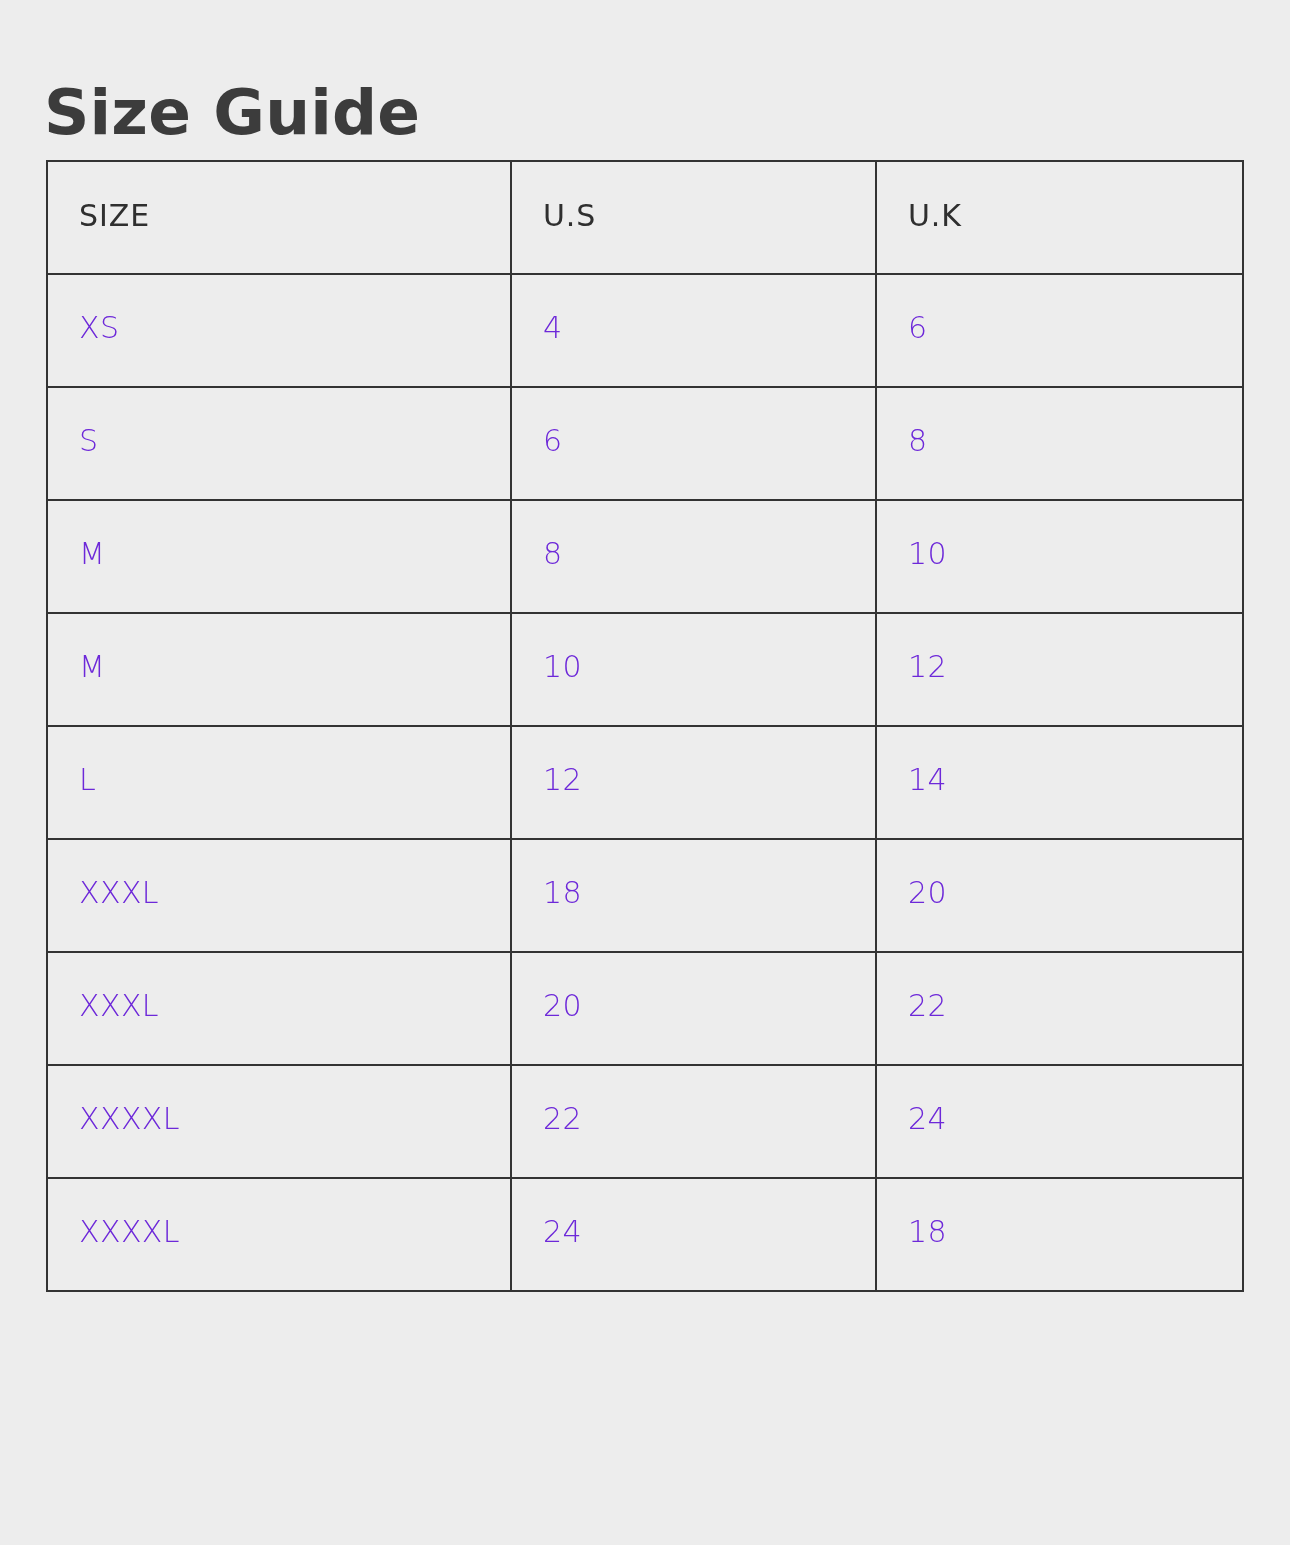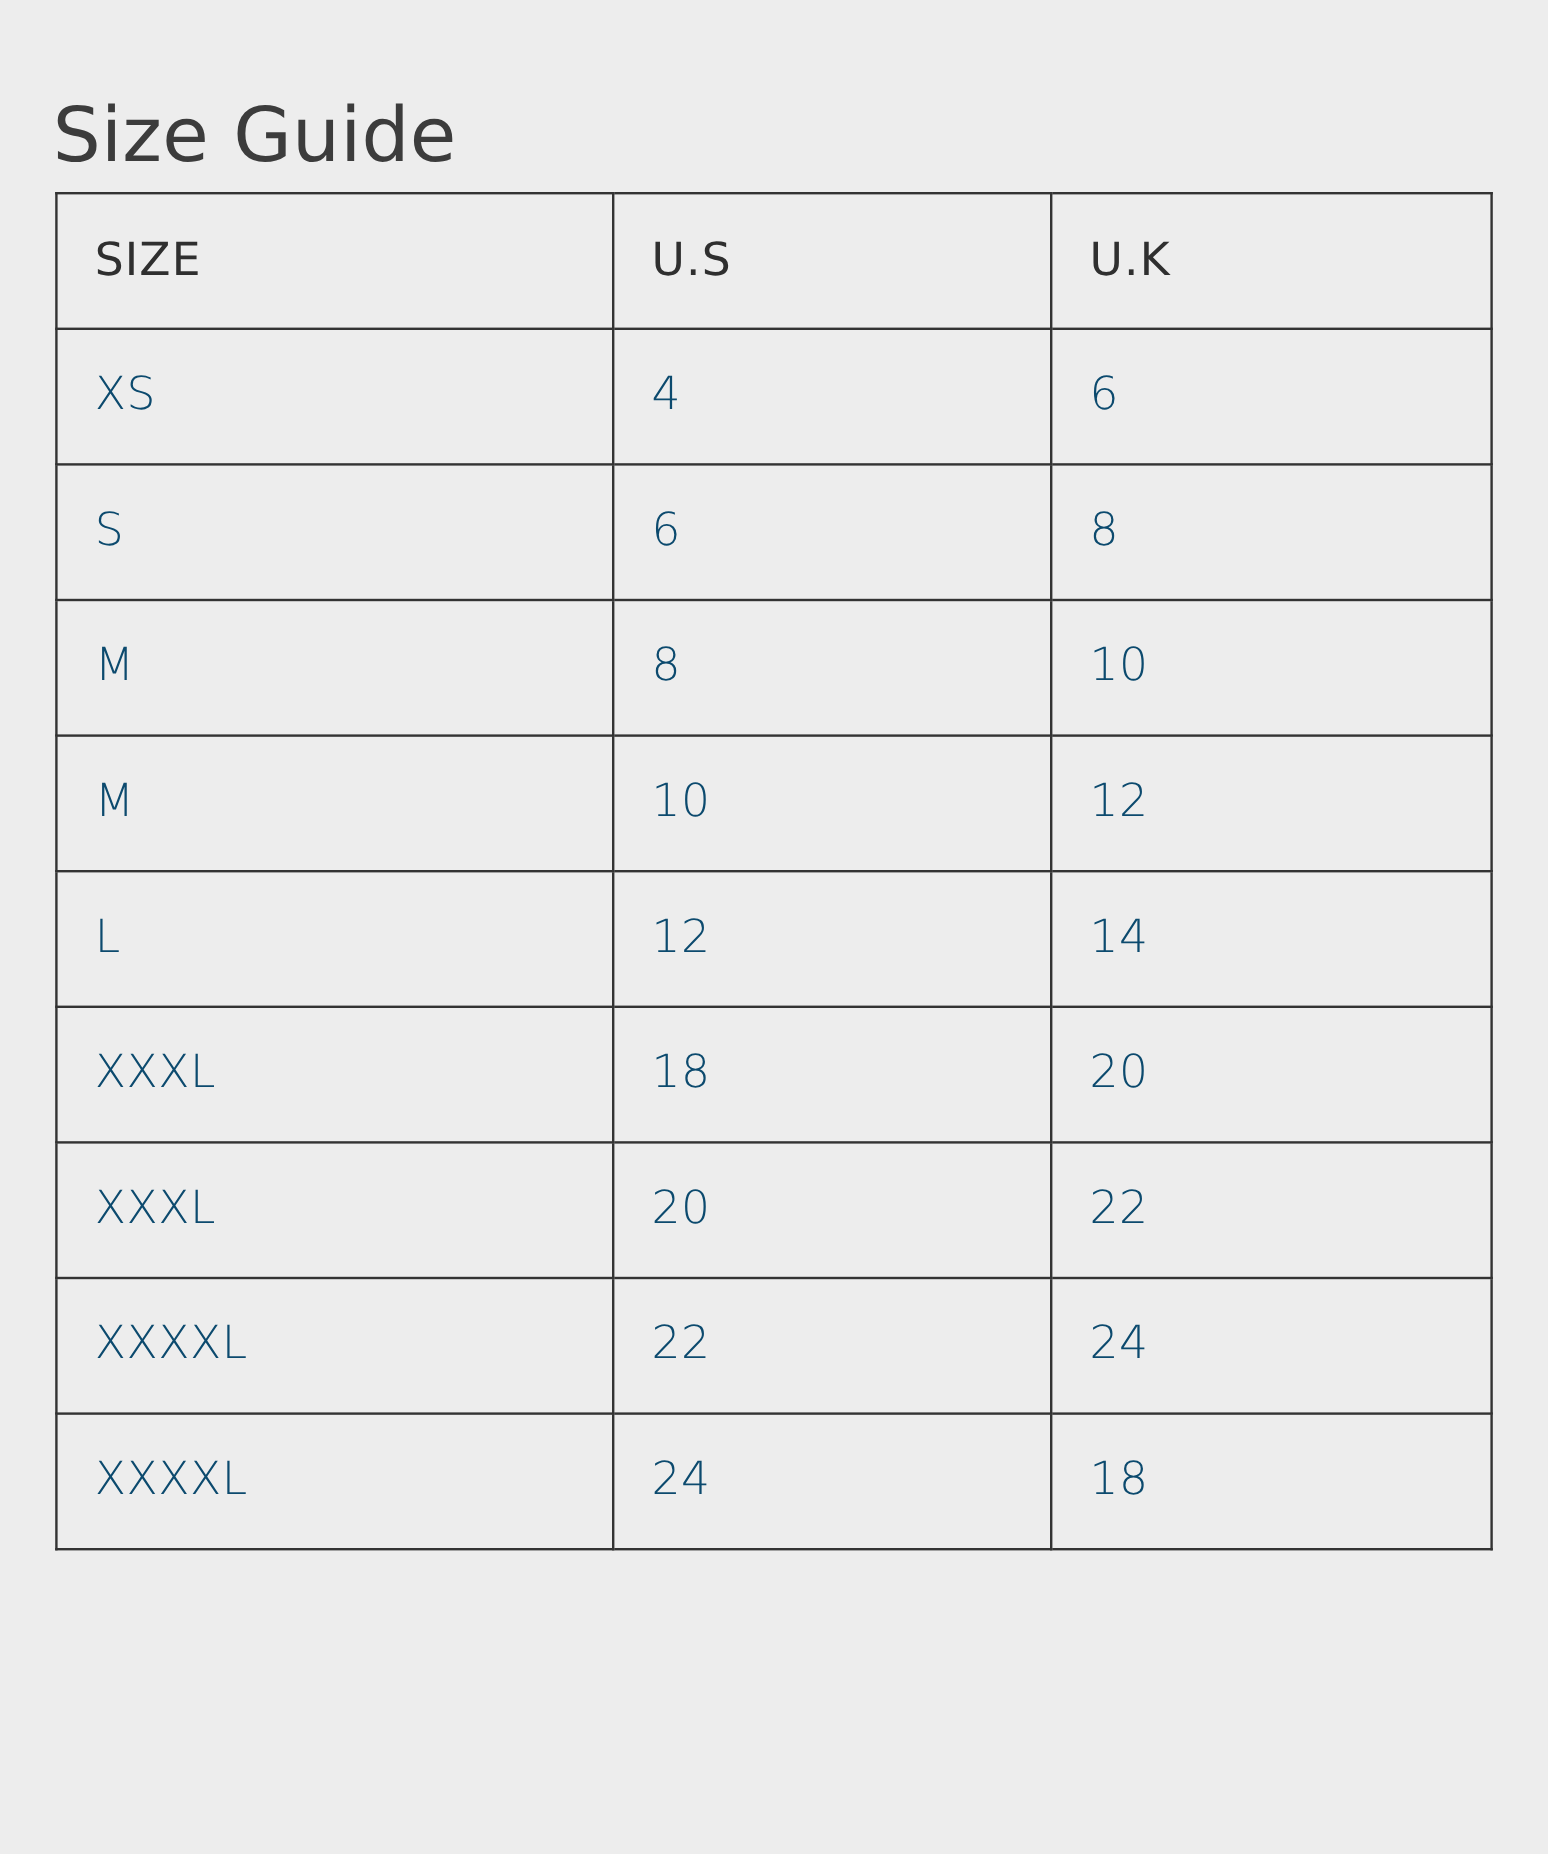--- a/index.html
+++ b/index.html
@@ -21,21 +21,21 @@
     height: 1545px;
     box-sizing: border-box;
   }
 
   .page-title {
     position: absolute;
     left: 44px;
     top: 28px;
     font-size: 63px;
     line-height: 86px;
-    font-weight: 400;
+    font-weight: 700;
     letter-spacing: 0.2px;
     color: #3c3c3c;
     white-space: nowrap;
   }
 
   .size-table-wrap {
     position: absolute;
     left: 46px;
     top: 160px;
     width: 1196px;
@@ -52,35 +52,35 @@
   table.size-table col.c-uk   { width: 367px; }
 
   table.size-table th,
   table.size-table td {
     height: 113px;
     box-sizing: border-box;
     border: 2px solid #333333;
     padding: 0 10px 0 31px;
     text-align: left;
     vertical-align: middle;
-    font-size: 38px;
+    font-size: 30px;
     line-height: 36px;
     overflow: hidden;
     white-space: nowrap;
   }
 
   table.size-table thead th {
     color: #2f2f2f;
     font-weight: 400;
     letter-spacing: 0.9px;
     padding-bottom: 4px;
   }
 
   table.size-table tbody td {
-    color: #0c4a6e;
+    color: #6d28d9;
     font-weight: 300;
     letter-spacing: 0.4px;
     padding-bottom: 6px;
   }
 </style>
 </head>
 <body>
 
 <div class="page">
 

